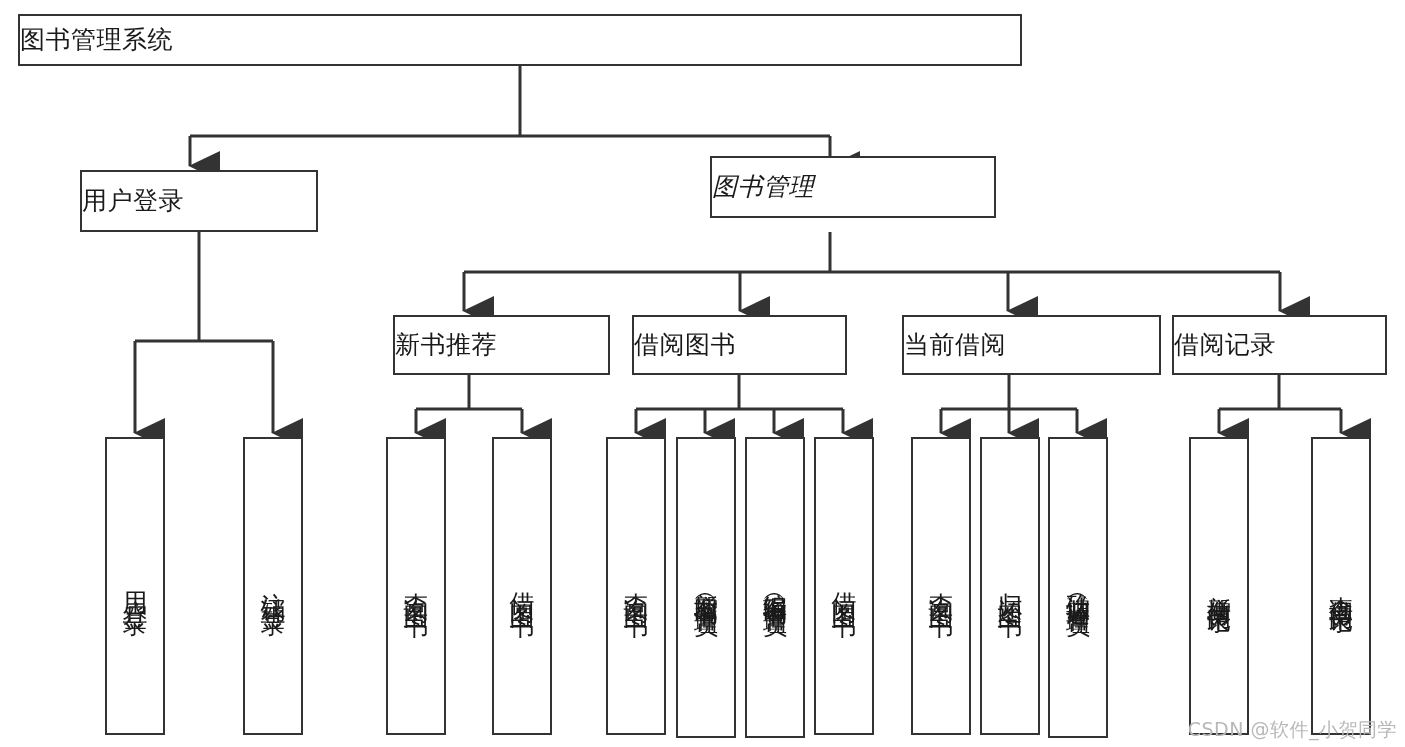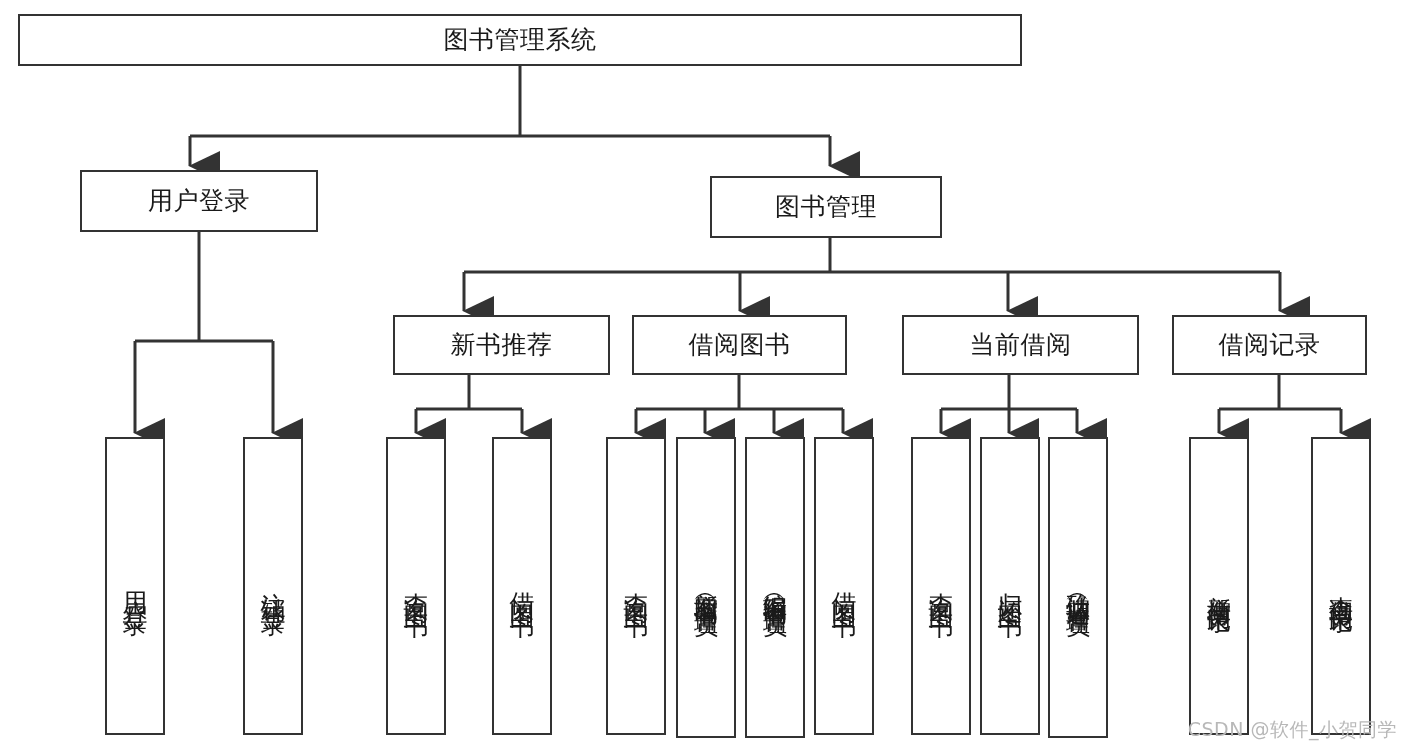--- a/index.html
+++ b/index.html
@@ -24,21 +24,20 @@
     height: 747px;
     pointer-events: none;
   }
   .node {
     position: absolute;
     box-sizing: border-box;
     border: 2.5px solid #333333;
     background: #ffffff;
     display: flex;
     align-items: center;
-    justify-content: center;
     color: #1a1a1a;
     z-index: 2;
   }
   .node-label {
     white-space: pre;
     line-height: 1.12;
   }
   
   .node.h .node-label {
     font-size: 25px;
@@ -138,37 +137,37 @@
   </svg>
 
   <div class="node h root" style="left:18px; top:14px; width:1004px; height:52px;">
     <span class="node-label">图书管理系统</span>
   </div>
 
   <div class="node h" style="left:80px; top:170px; width:238px; height:62px;">
     <span class="node-label">用户登录</span>
   </div>
 
-  <div class="node h" style="left:710px; top:176px; width:232px; height:62px;">
+  <div class="node h" style="left:710px; top:156px; width:286px; height:62px;font-style:italic;">
     <span class="node-label">图书管理</span>
   </div>
 
   <div class="node h" style="left:361px; top:315px; width:217px; height:60px;margin-left:32px;">
     <span class="node-label">新书推荐</span>
   </div>
 
   <div class="node h" style="left:632px; top:315px; width:215px; height:60px;">
     <span class="node-label">借阅图书</span>
   </div>
 
-  <div class="node h" style="left:902px; top:315px; width:237px; height:60px;">
+  <div class="node h" style="left:902px; top:315px; width:259px; height:60px;">
     <span class="node-label">当前借阅</span>
   </div>
 
-  <div class="node h" style="left:1172px; top:315px; width:195px; height:60px;">
+  <div class="node h" style="left:1172px; top:315px; width:215px; height:60px;">
     <span class="node-label">借阅记录</span>
   </div>
 
   <div class="node v" style="left:105px; top:437px; width:60px; height:298px;">
     <span class="node-label">用户登录</span>
   </div>
 
   <div class="node v" style="left:243px; top:437px; width:60px; height:298px;">
     <span class="node-label">注销登录</span>
   </div>

